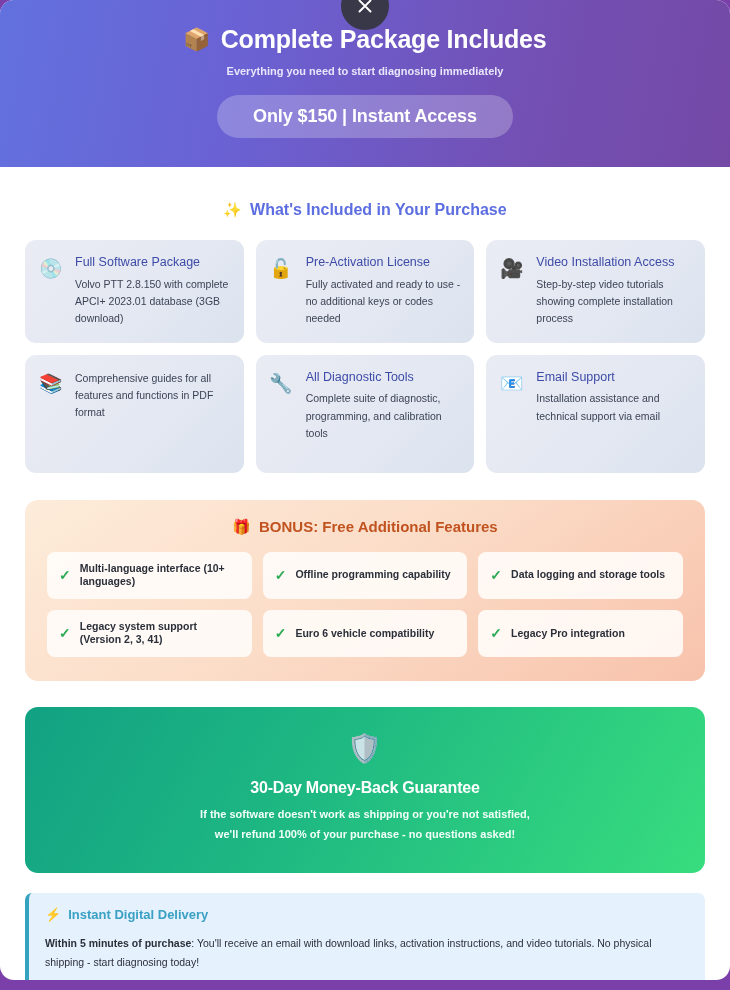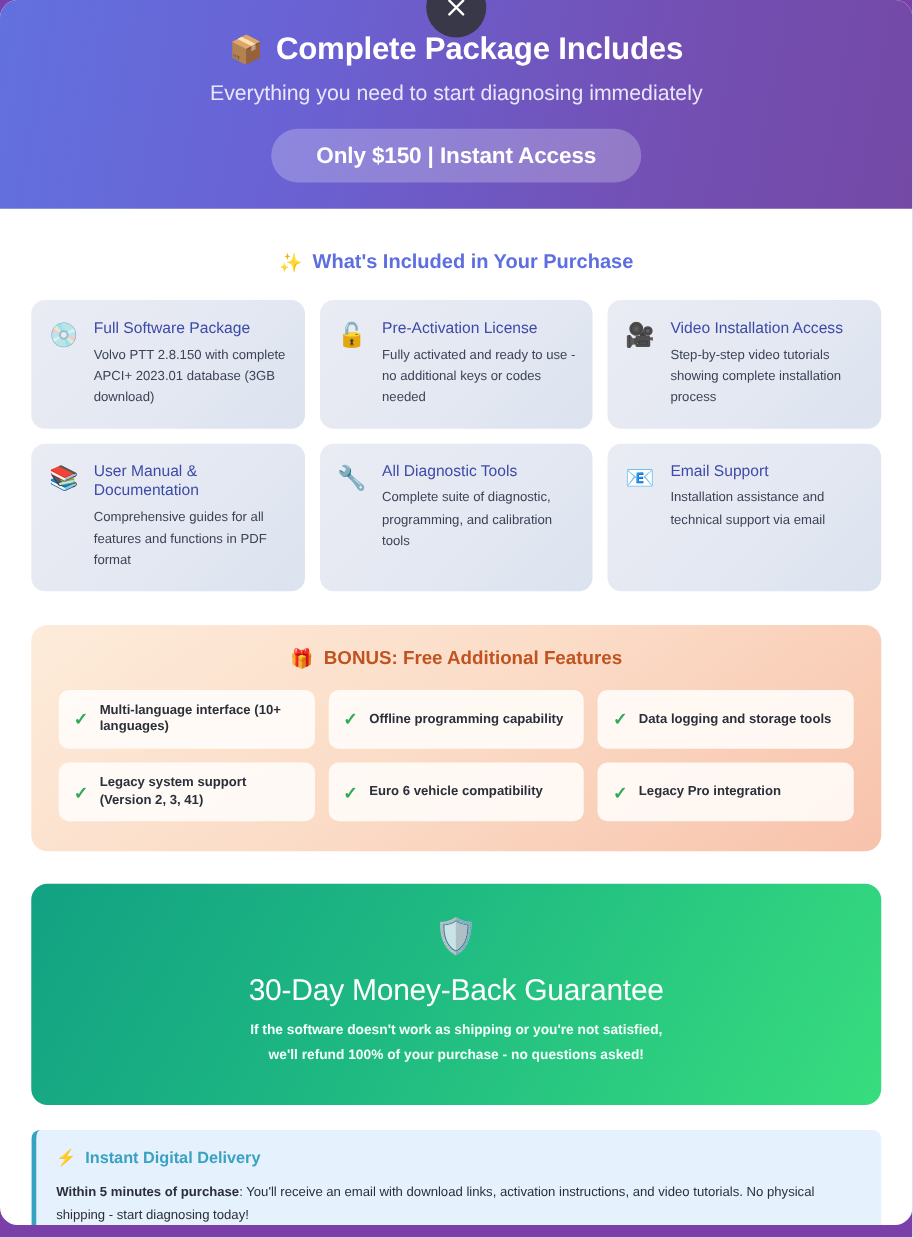--- a/index.html
+++ b/index.html
@@ -38,23 +38,23 @@
     letter-spacing:-0.2px;
     display:flex;
     align-items:center;
     justify-content:center;
     gap:10px;
     line-height:1.1;
   }
   .hero-title .emoji{ font-size:22px; }
   .hero-sub{
     margin-top:11px;
-    font-size:17px;
+    font-size:11px;
     color:#e9e6fb;
-    font-weight:400;
+    font-weight:700;
   }
   .hero-pill{
     display:inline-block;
     margin-top:18px;
     padding:11px 36px;
     border-radius:26px;
     background:rgba(255,255,255,0.24);
     color:#ffffff;
     font-size:18px;
     font-weight:bold;
@@ -181,22 +181,22 @@
     margin-top:26px;
     border-radius:13px;
     background:linear-gradient(120deg,#12a183 0%,#1fba82 45%,#38dd7e 100%);
     padding:28px 20px 30px 20px;
     text-align:center;
     color:#ffffff;
   }
   .g-shield{ font-size:28px; line-height:1; }
   .g-title{
     margin-top:16px;
-    font-size:24px;
-    font-weight:normal;
+    font-size:16px;
+    font-weight:bold;
     letter-spacing:-0.2px;
   }
   .g-line{
     margin-top:9px;
     font-size:11px;
     font-weight:bold;
     line-height:1.6;
     color:#f2fff9;
   }
 
@@ -273,21 +273,20 @@
             <div class="fcard-title">Video Installation Access</div>
             <div class="fcard-desc">Step-by-step video tutorials showing complete installation process</div>
           </div>
         </div>
       </div>
 
       <div class="feature-grid row2">
         <div class="fcard">
           <div class="fcard-icon">📚</div>
           <div class="fcard-body">
-            <div class="fcard-title">User Manual &amp; Documentation</div>
             <div class="fcard-desc">Comprehensive guides for all features and functions in PDF format</div>
           </div>
         </div>
         <div class="fcard">
           <div class="fcard-icon">🔧</div>
           <div class="fcard-body">
             <div class="fcard-title">All Diagnostic Tools</div>
             <div class="fcard-desc">Complete suite of diagnostic, programming, and calibration tools</div>
           </div>
         </div>

